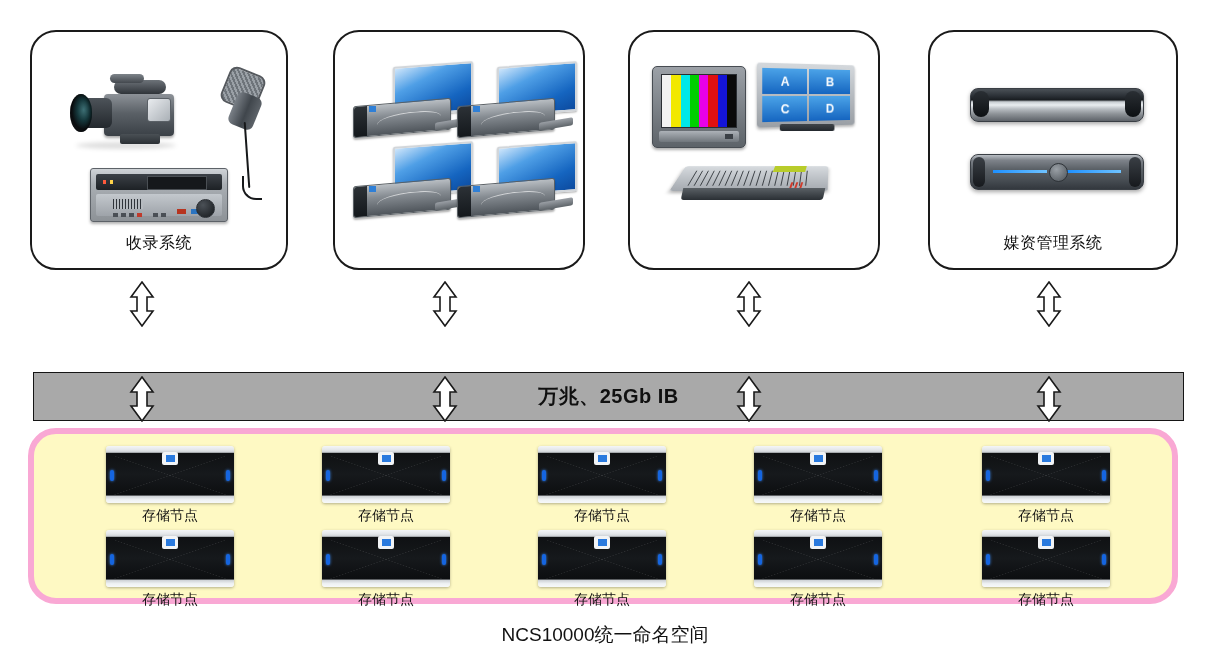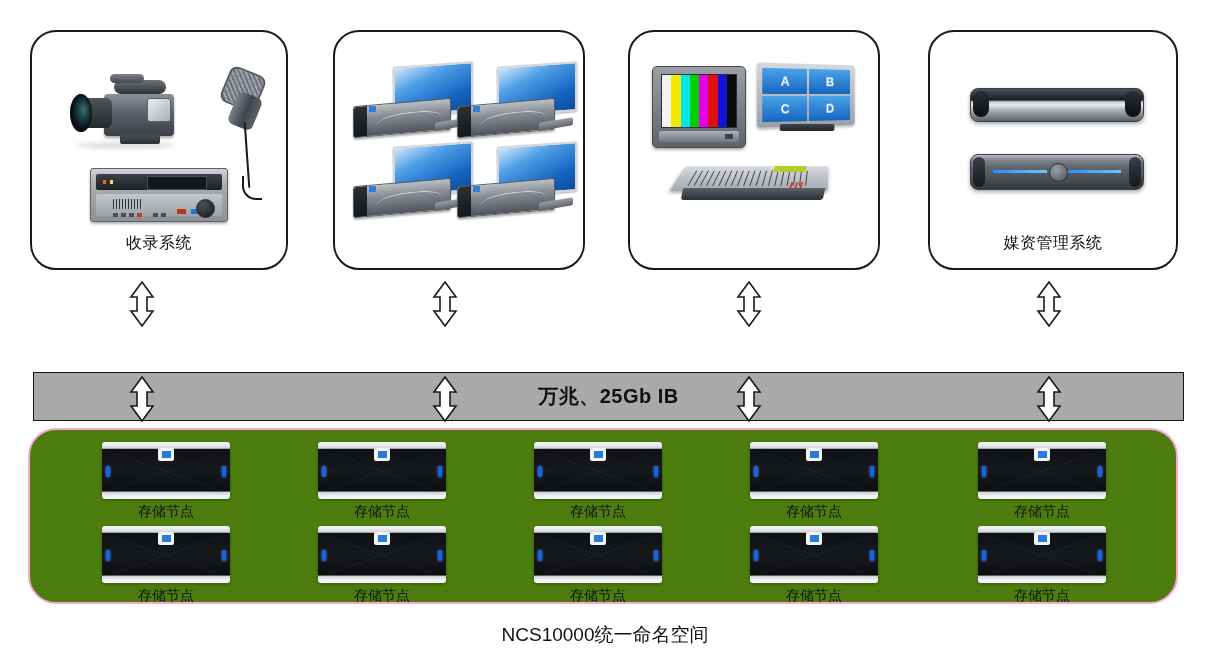--- a/index.html
+++ b/index.html
@@ -145,22 +145,22 @@
 
   
   .arrow{position:absolute;width:26px;}
 
   
   .netbar{position:absolute;background:#a9a9a9;border:1px solid #151515;box-sizing:border-box;
     display:flex;align-items:center;justify-content:center;}
   .netbar .t{font-size:20px;font-weight:bold;color:#101010;letter-spacing:.5px;}
 
   
-  .pool{position:absolute;border:2px solid #f9a8d4;border-radius:28px;box-sizing:border-box;
-    background:#4d7c0f;}
+  .pool{position:absolute;border:6px solid #f9a8d4;border-radius:28px;box-sizing:border-box;
+    background:#fef9c3;}
   .node{position:absolute;width:128px;}
   .node .dev{position:relative;width:128px;height:57px;border-radius:3px;
     background:linear-gradient(180deg,#f4f6f7 0%,#e3e6e9 7%,#cdd1d5 11%,
       #0f1113 13%, #16191c 50%, #0c0e10 86%, #cdd1d5 88%, #eef1f3 94%, #f7f9fa 100%);
     box-shadow:0 1px 3px rgba(0,0,0,.3);}
   .node .dev .vx{position:absolute;left:8px;top:10px;right:8px;bottom:8px;
     background:
       linear-gradient(to bottom right,transparent 49.4%,rgba(255,255,255,.10) 49.8%,transparent 50.4%),
       linear-gradient(to bottom left, transparent 49.4%,rgba(255,255,255,.10) 49.8%,transparent 50.4%);}
   .node .dev .led-l{position:absolute;left:4px;top:24px;width:4px;height:11px;border-radius:2px;

